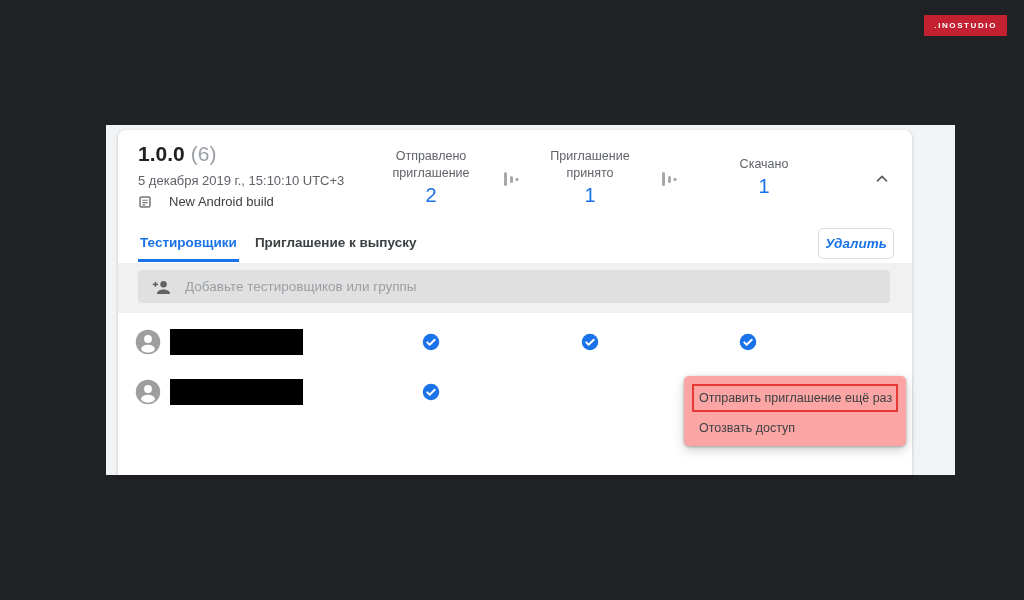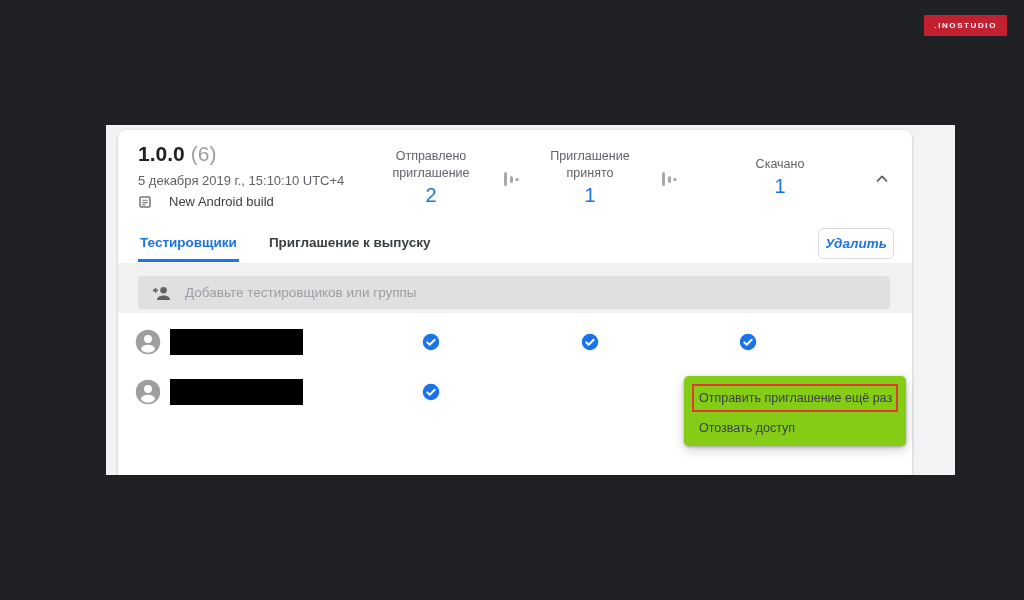--- a/index.html
+++ b/index.html
@@ -21,70 +21,70 @@
   .version-row{position:absolute;left:20px;top:12px;font-size:21px;font-weight:700;color:#202124;}
   .build-number{color:#9aa0a6;font-weight:400;margin-left:6px;}
   .release-date{position:absolute;left:20px;top:43px;font-size:13px;color:#5f6368;}
   .build-row{position:absolute;left:20px;top:64px;display:flex;align-items:center;gap:17px;
              font-size:13px;color:#3c4043;}
 
   .stat{position:absolute;top:16px;height:62px;width:140px;display:flex;flex-direction:column;
         align-items:center;justify-content:center;text-align:center;}
   .stat .lbl{font-size:12.5px;color:#5f6368;line-height:17px;}
   .stat .val{font-size:20px;color:#1a73e8;font-weight:500;line-height:23px;margin-top:2px;}
-  .stat1{left:243px;text-align:center;} .stat2{left:402px;} .stat3{left:592px;}
+  .stat1{left:243px;text-align:center;} .stat2{left:402px;} .stat3{left:576px;}
   .divider{position:absolute;top:40px;width:16px;height:18px;}
   .div1{left:385px;} .div2{left:543px;}
   .chevron-btn{position:absolute;left:751px;top:36px;width:26px;height:26px;display:flex;
                align-items:center;justify-content:center;cursor:pointer;background:none;border:none;padding:0;}
 
-  .tabs{position:absolute;left:20px;top:101px;display:flex;gap:28px;}
+  .tabs{position:absolute;left:20px;top:101px;display:flex;gap:14px;}
   .tab{font-size:13.5px;font-weight:700;color:#3c4043;padding:4px 2px 9px;cursor:pointer;
        border-bottom:3px solid transparent;}
   .tab.active{color:#1a73e8;border-bottom-color:#1a73e8;}
 
   .delete-btn{position:absolute;left:700px;top:98px;width:76px;height:31px;background:#fff;
               border:1px solid #dadce0;border-radius:5px;color:#1a73e8;font-size:13.5px;
               font-weight:700;display:flex;align-items:center;justify-content:center;cursor:pointer;
               font-family:inherit;font-style:italic;}
 
   .band{position:absolute;left:0;top:133px;width:794px;height:50px;background:#f1f1f1;}
-  .pill{position:absolute;left:20px;top:13px;width:752px;height:33px;background:#e0e0e0;
+  .pill{position:absolute;left:20px;top:7px;width:752px;height:33px;background:#e0e0e0;
         border-radius:4px;display:flex;align-items:center;gap:13px;padding-left:14px;
         box-sizing:border-box;cursor:text;}
   .placeholder{font-size:13.5px;color:#9aa0a6;}
 
   .rows{position:absolute;left:0;top:187px;width:794px;}
   .trow{position:relative;height:50px;}
   .avatar{position:absolute;left:16px;top:11px;width:28px;height:28px;}
   .redacted{position:absolute;left:52px;top:12px;width:133px;height:26px;background:#000;}
   .check{position:absolute;top:16px;width:18px;height:18px;}
   .c1{left:304px;} .c2{left:463px;} .c3{left:621px;}
 
-  .menu{position:absolute;left:566px;top:246px;width:222px;background:#84cc16;border-radius:5px;
+  .menu{position:absolute;left:566px;top:246px;width:222px;background:#fca5a5;border-radius:5px;
         box-shadow:0 1px 3px rgba(0,0,0,.3),0 4px 12px rgba(0,0,0,.18);padding:8px;
         box-sizing:border-box;z-index:5;}
   .menu-item{font-size:12.5px;color:#3c4043;white-space:nowrap;cursor:pointer;}
   .menu-item.hl{border:2px solid #e53935;padding:5px 5px;}
   .menu-item.plain{padding:9px 7px 3px;}
 </style>
 </head>
 <body>
 
 <div class="screen">
 
   <div class="badge">.INOSTUDIO</div>
 
   <div class="panel">
     <div class="card">
 
       <div class="version-row">
         <span>1.0.0</span><span class="build-number">(6)</span>
       </div>
-      <div class="release-date">5 декабря 2019 г., 15:10:10 UTC+4</div>
+      <div class="release-date">5 декабря 2019 г., 15:10:10 UTC+3</div>
       <div class="build-row">
         <svg class="note-ic" width="14" height="14" viewBox="0 0 24 24">
           <rect x="3.5" y="3.5" width="17" height="17" rx="2" fill="none" stroke="#757575" stroke-width="2.6"></rect>
           <path d="M7.5 9h9M7.5 13h9M7.5 17h5" stroke="#757575" stroke-width="2" fill="none"></path>
         </svg>
         <span>New Android build</span>
       </div>
 
       <div class="stat stat1">
         <span class="lbl">Отправлено</span>

